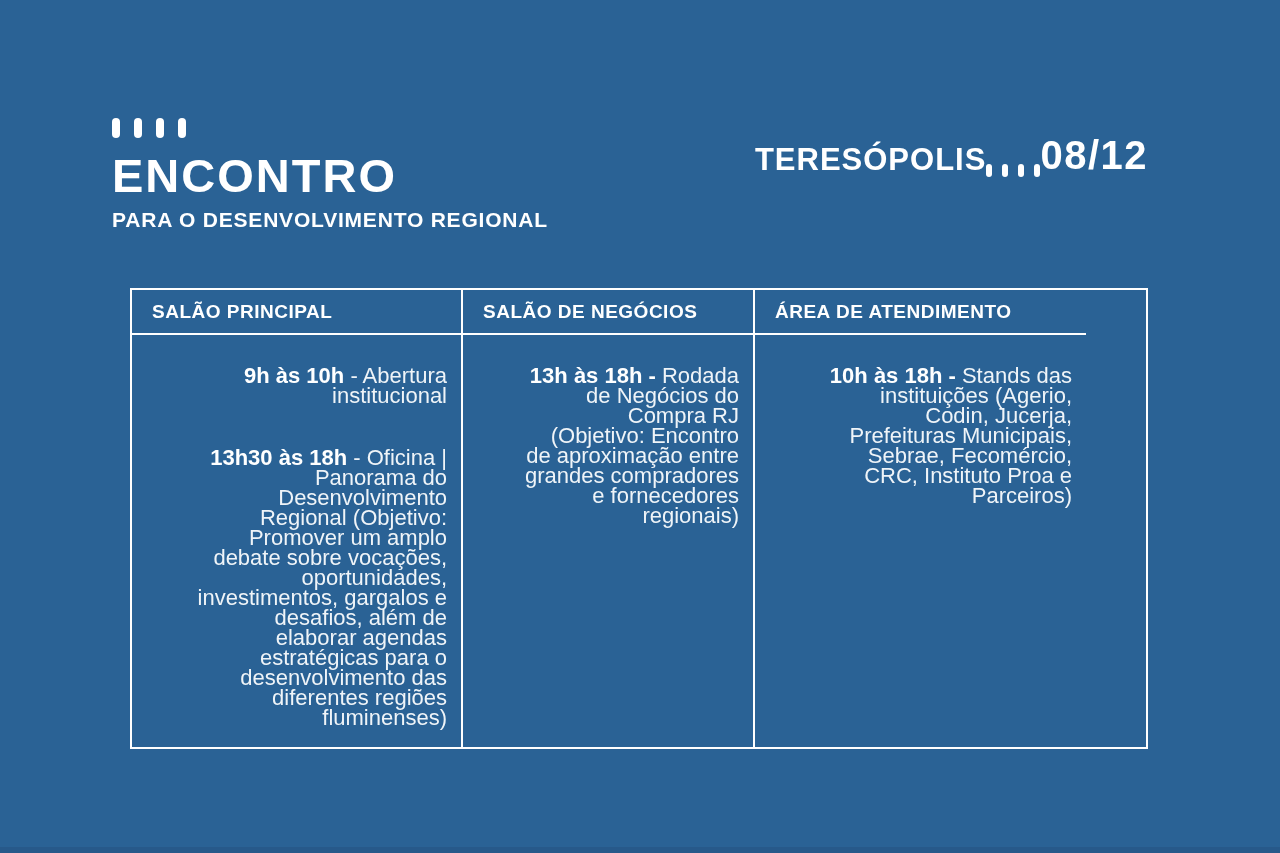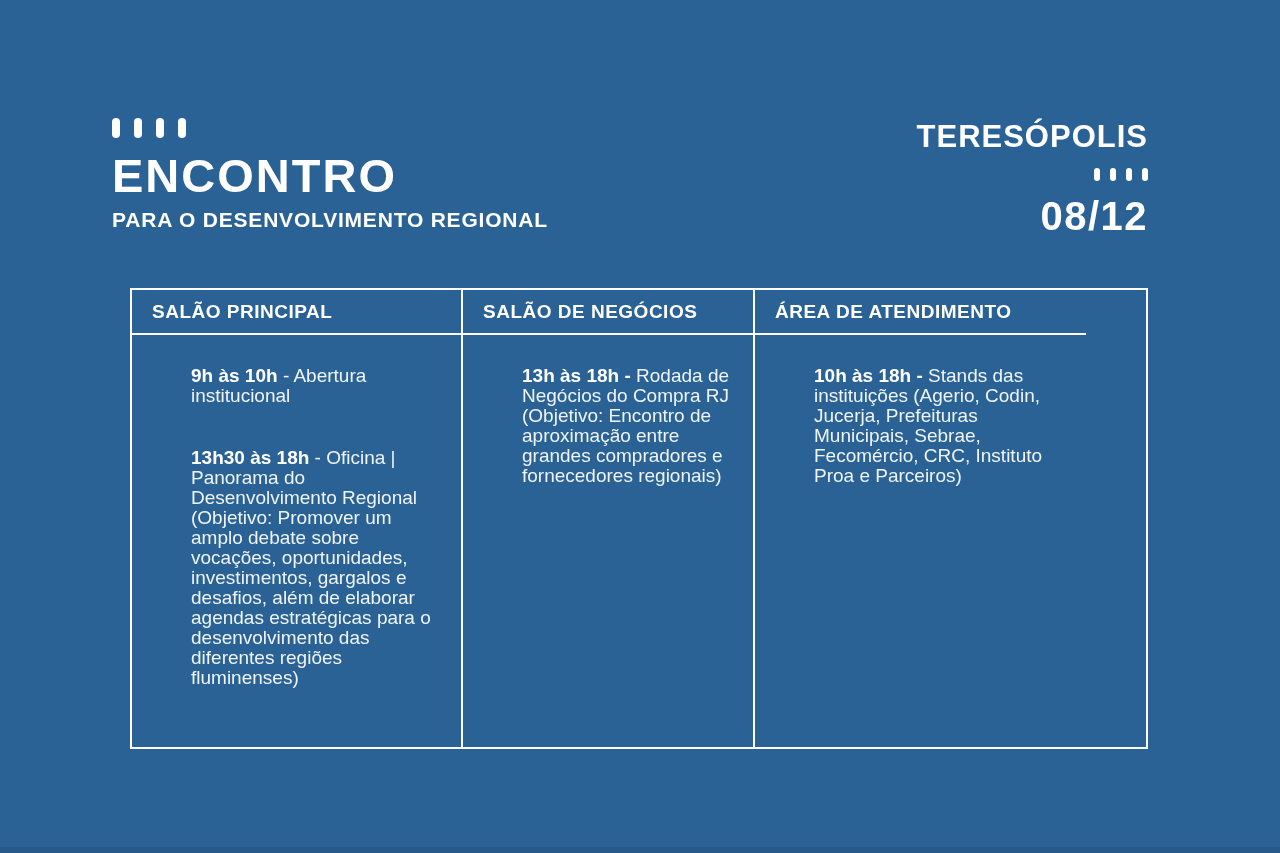--- a/index.html
+++ b/index.html
@@ -33,56 +33,56 @@
     font-weight: bold;
     letter-spacing: 0.8px;
   }
 
   
   .header-right {
     position: absolute;
     right: 132px;
     top: 120px;
     display: flex;
-    flex-direction: column;
+    flex-direction: row;
     align-items: flex-end;
     text-align: right;
   }
   .event-location { font-size: 31px; font-weight: bold; letter-spacing: 1px; line-height: 1.1; }
   .header-right .ticks-small { margin-top: 14px; }
   .event-date { margin-top: 13px; font-size: 40px; font-weight: bold; letter-spacing: 1.5px; line-height: 1.1; }
 
   
   .schedule-table {
     position: absolute;
     left: 130px;
     top: 288px;
     width: 1018px;
     height: 461px;
     border: 2px solid #FFFFFF;
     display: flex;
   }
-  .schedule-col { height: 100%; }
+  .schedule-col { height: 100%; text-align: right; }
   .schedule-col.col-0 { width: 331px; border-right: 2px solid #FFFFFF; }
   .schedule-col.col-1 { width: 292px; border-right: 2px solid #FFFFFF; }
   .schedule-col.col-2 { width: 331px; border-radius: 7px; }
   .col-header {
     height: 45px;
     border-bottom: 2px solid #FFFFFF;
     display: flex;
     align-items: center;
     padding: 0 10px 0 20px;
     font-size: 19px;
     font-weight: bold;
     letter-spacing: 0.5px;
     white-space: nowrap;
   }
   .col-body {
     padding: 31px 14px 18px 20px;
-    font-size: 19px;
+    font-size: 22px;
     line-height: 20px;
     color: #EFF4F8;
     margin-left: 39px;
   }
   .schedule-item { margin-bottom: 42px; }
   .schedule-item:last-child { margin-bottom: 0; }
   .item-time { font-weight: bold; color: #FFFFFF; }
   .item-text { white-space: pre-line; }
 
   

